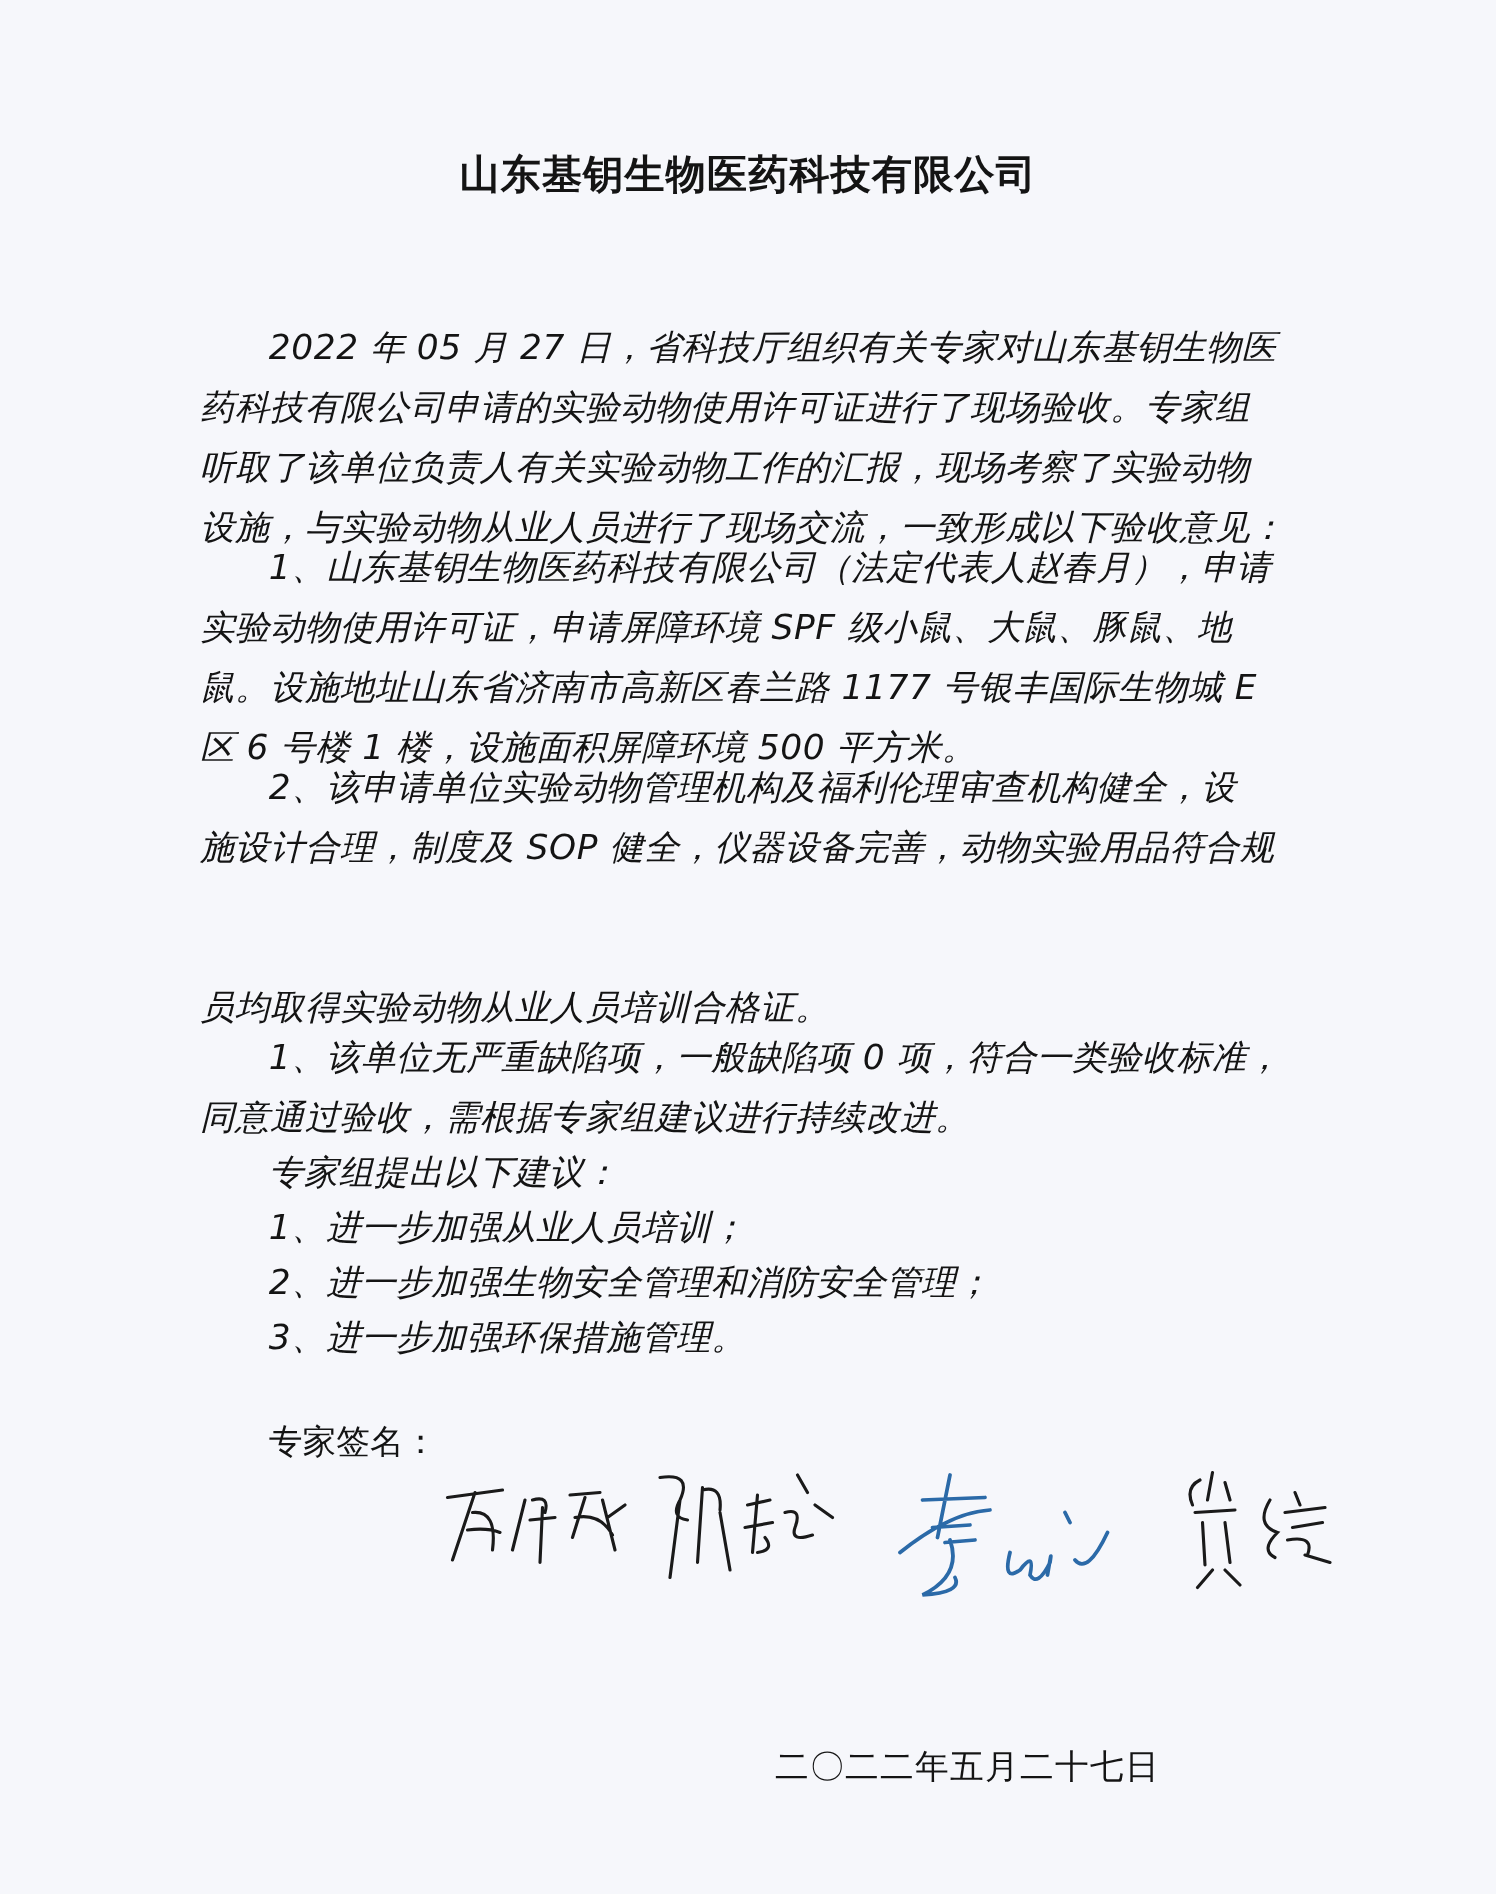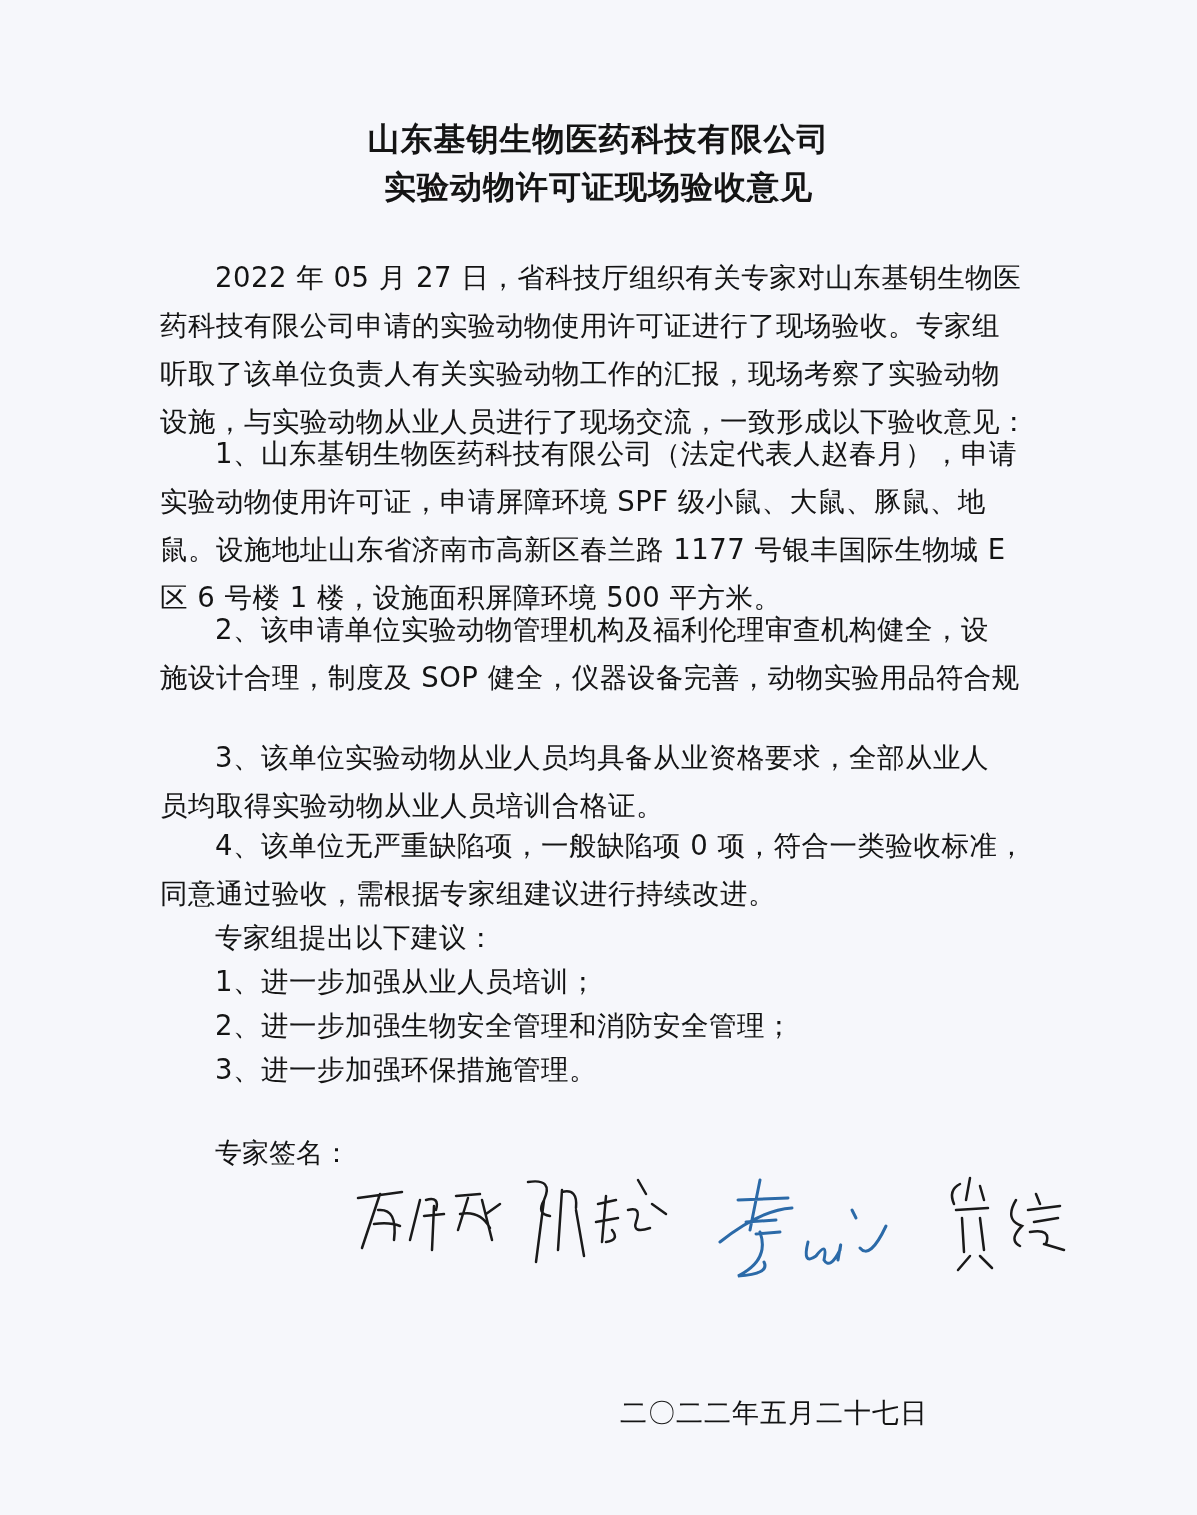--- a/index.html
+++ b/index.html
@@ -16,51 +16,50 @@
       position: absolute; left: 0; width: 1197px; text-align: center;
       font-size: 32px; font-weight: bold; letter-spacing: 1px;
       font-family: "DejaVu Sans", sans-serif;
     }
     .t1 { top: 118px; }
     .t2 { top: 166px; }
     .line {
       position: absolute; left: 160px; width: 880px;
       font-size: 27.5px; white-space: nowrap; letter-spacing: 0.5px;
       font-family: "DejaVu Sans", sans-serif;
+      font-style: italic;
     }
     .ind { left: 215px; }
     .signlabel { position: absolute; left: 215px; top: 1135px; font-size: 27px; font-family: Liberation Mono, monospace; }
     .sigs { position: absolute; left: 340px; top: 1170px; }
     .date {
       position: absolute; left: 620px; top: 1395px;
       font-size: 27px; letter-spacing: 1px;
       font-family: "DejaVu Serif", serif;
       text-align: right;
     }
   </style>
 </head>
 <body>
 
 <div class="page">
   <div class="title t1">山东基钥生物医药科技有限公司</div>
-  <div class="title t2">实验动物许可证现场验收意见</div>
 
   <div class="line ind" style="top:260px">2022 年 05 月 27 日，省科技厅组织有关专家对山东基钥生物医</div>
   <div class="line" style="top:308px">药科技有限公司申请的实验动物使用许可证进行了现场验收。专家组</div>
   <div class="line" style="top:404px">设施，与实验动物从业人员进行了现场交流，一致形成以下验收意见：</div>
   <div class="line" style="top:356px">听取了该单位负责人有关实验动物工作的汇报，现场考察了实验动物</div>
   <div class="line ind" style="top:436px">1、山东基钥生物医药科技有限公司（法定代表人赵春月），申请</div>
   <div class="line" style="top:484px">实验动物使用许可证，申请屏障环境  SPF 级小鼠、大鼠、豚鼠、地</div>
   <div class="line" style="top:532px">鼠。设施地址山东省济南市高新区春兰路 1177 号银丰国际生物城 E</div>
   <div class="line" style="top:580px">区 6 号楼 1 楼，设施面积屏障环境 500 平方米。</div>
   <div class="line ind" style="top:612px">2、该申请单位实验动物管理机构及福利伦理审查机构健全，设</div>
   <div class="line" style="top:660px">施设计合理，制度及 SOP 健全，仪器设备完善，动物实验用品符合规</div>
-  <div class="line ind" style="top:740px">3、该单位实验动物从业人员均具备从业资格要求，全部从业人</div>
   <div class="line" style="top:788px">员均取得实验动物从业人员培训合格证。</div>
-  <div class="line ind" style="top:828px">4、该单位无严重缺陷项，一般缺陷项 0 项，符合一类验收标准，</div>
+  <div class="line ind" style="top:828px">1、该单位无严重缺陷项，一般缺陷项 0 项，符合一类验收标准，</div>
   <div class="line" style="top:876px">同意通过验收，需根据专家组建议进行持续改进。</div>
   <div class="line ind" style="top:920px">专家组提出以下建议：</div>
   <div class="line ind" style="top:964px">1、进一步加强从业人员培训；</div>
   <div class="line ind" style="top:1008px">2、进一步加强生物安全管理和消防安全管理；</div>
   <div class="line ind" style="top:1052px">3、进一步加强环保措施管理。</div>
 
   <div class="signlabel">专家签名：</div>
 
   <svg class="sigs" width="760" height="110" viewBox="0 0 760 110">
     <g fill="none" stroke="#1a1a1a" stroke-width="2.5" stroke-linecap="round">

